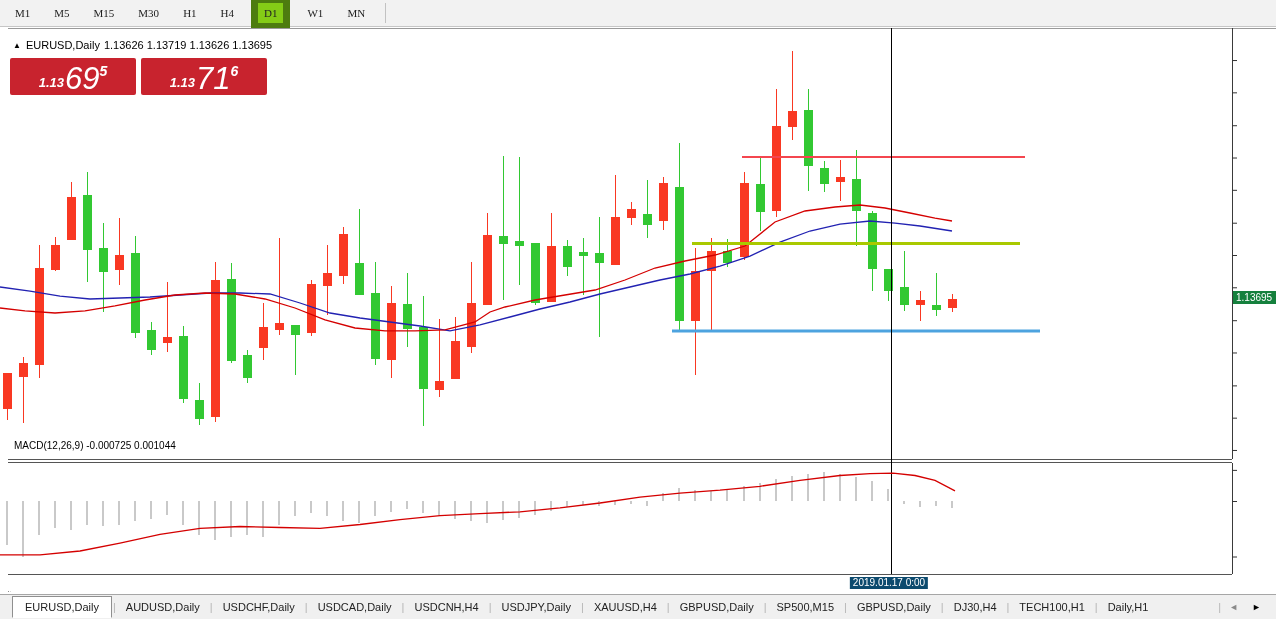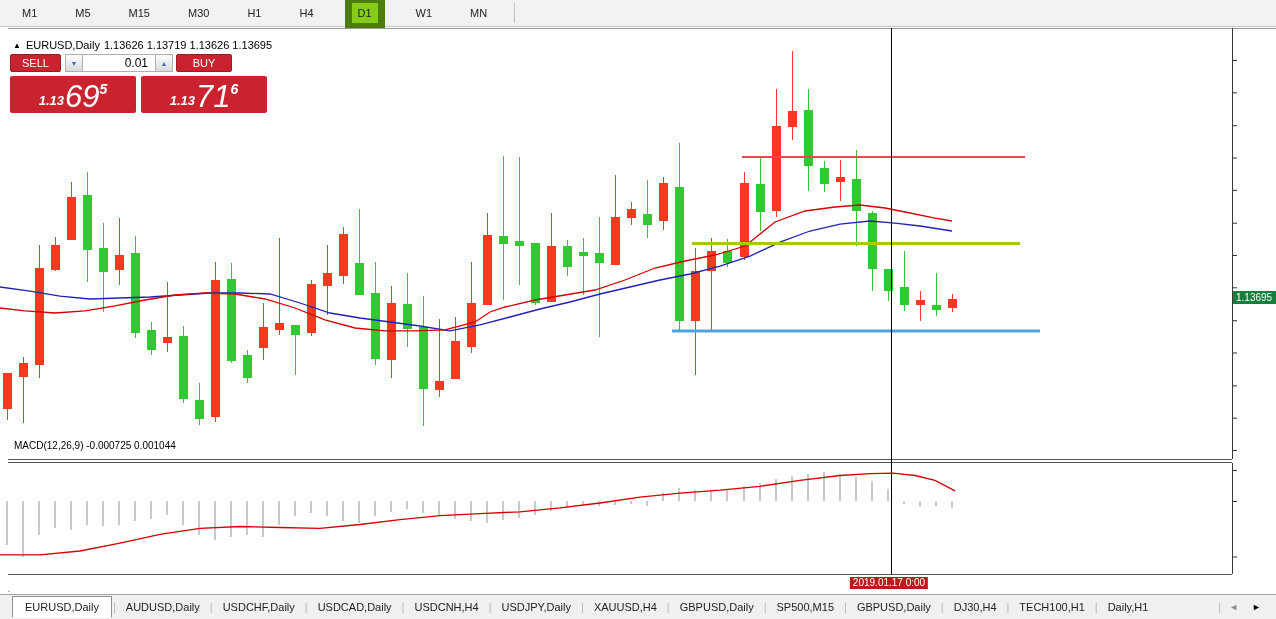--- a/index.html
+++ b/index.html
@@ -10,23 +10,23 @@
     font-family: "Liberation Sans", sans-serif;
     -webkit-font-smoothing: antialiased;
   }
   
   .toolbar {
     position: absolute; top:0; left:0; right:0; height:27px;
     background:#f2f2f2; border-bottom:1px solid #c6c6c6;
     display:flex; align-items:center; padding-left:3px;
   }
   .tf-btn {
-    font-size:11px; color:#222; padding:4px 6px; margin:0 12px;
+    font-size:11px; color:#222; padding:4px 6px; margin:0 5px;
     border:1px solid transparent; background:transparent; cursor:default;
-    font-family:Liberation Sans, sans-serif;
+    font-family:Liberation Serif, serif;
     text-align:center;
   }
   .tf-btn.active { background:#84cc16; border:7px solid #4d7c0f; }
   .tb-sep { width:1px; height:20px; background:#c2c2c2; margin:0 8px; }
   
   .left-frame { position:absolute; left:8px; top:28px; width:1px; height:564px; background:#8e8e8e; }
   .left-frame2 { position:absolute; left:10px; top:28px; width:1px; height:564px; background:#d8d8d8; }
   
   .chart-header {
     position:absolute; left:13px; top:39px; font-size:11px; color:#000; white-space:nowrap;
@@ -66,21 +66,21 @@
   .current-price {
     position:absolute; left:1233px; width:43px; background:#15803d; color:#fff;
     font-size:10px; padding:1px 0 1px 3px; z-index:6;
   }
   .macd-label { position:absolute; left:14px; top:440px; font-size:10px; color:#000; z-index:4; }
   .date-label {
     position:absolute; top:578px; font-size:10px; color:#000;
     transform:translateX(-50%); white-space:nowrap;
   }
   .date-highlight {
-    position:absolute; top:577px; font-size:10px; background:#b91c1c; color:#fff;
+    position:absolute; top:577px; font-size:10px; background:#0c4a6e; color:#fff;
     transform:translateX(-50%); white-space:nowrap; padding:0 3px 1px 3px; z-index:6;
   }
   
   .tabbar {
     position:absolute; left:0; top:594px; right:0; height:25px;
     background:#f0f0f0; border-top:1px solid #a6a6a6;
     display:flex; align-items:center; font-size:11px; padding-left:12px;
   }
   .tab { padding:4px 9px; color:#222; white-space:nowrap; cursor:default; }
   .tab.active {
@@ -328,33 +328,20 @@
     </svg>
 
   <div class="left-frame"></div>
   <div class="left-frame2"></div>
 
   <div class="chart-header overlay-text">
     <span class="tri">▲</span><span>EURUSD,Daily</span><span>1.13626 1.13719 1.13626 1.13695</span>
   </div>
 
   <div class="tp">
-    <div class="tp-row1">
-      <div class="btn-sell">SELL</div>
-      <div class="lot-wrap">
-        <div class="spin">
-            <span>▼</span>
-          </div>
-        <div class="lot">0.01</div>
-        <div class="spin">
-            <span>▲</span>
-          </div>
-      </div>
-      <div class="btn-buy">BUY</div>
-    </div>
     <div class="tp-row2">
       <div class="price-box">
         <span class="pb-prefix">1.13</span>
         <span class="pb-main">69</span>
         <span class="pb-sup">5</span>
       </div>
       <div class="price-box">
         <span class="pb-prefix">1.13</span>
         <span class="pb-main">71</span>
         <span class="pb-sup">6</span>

